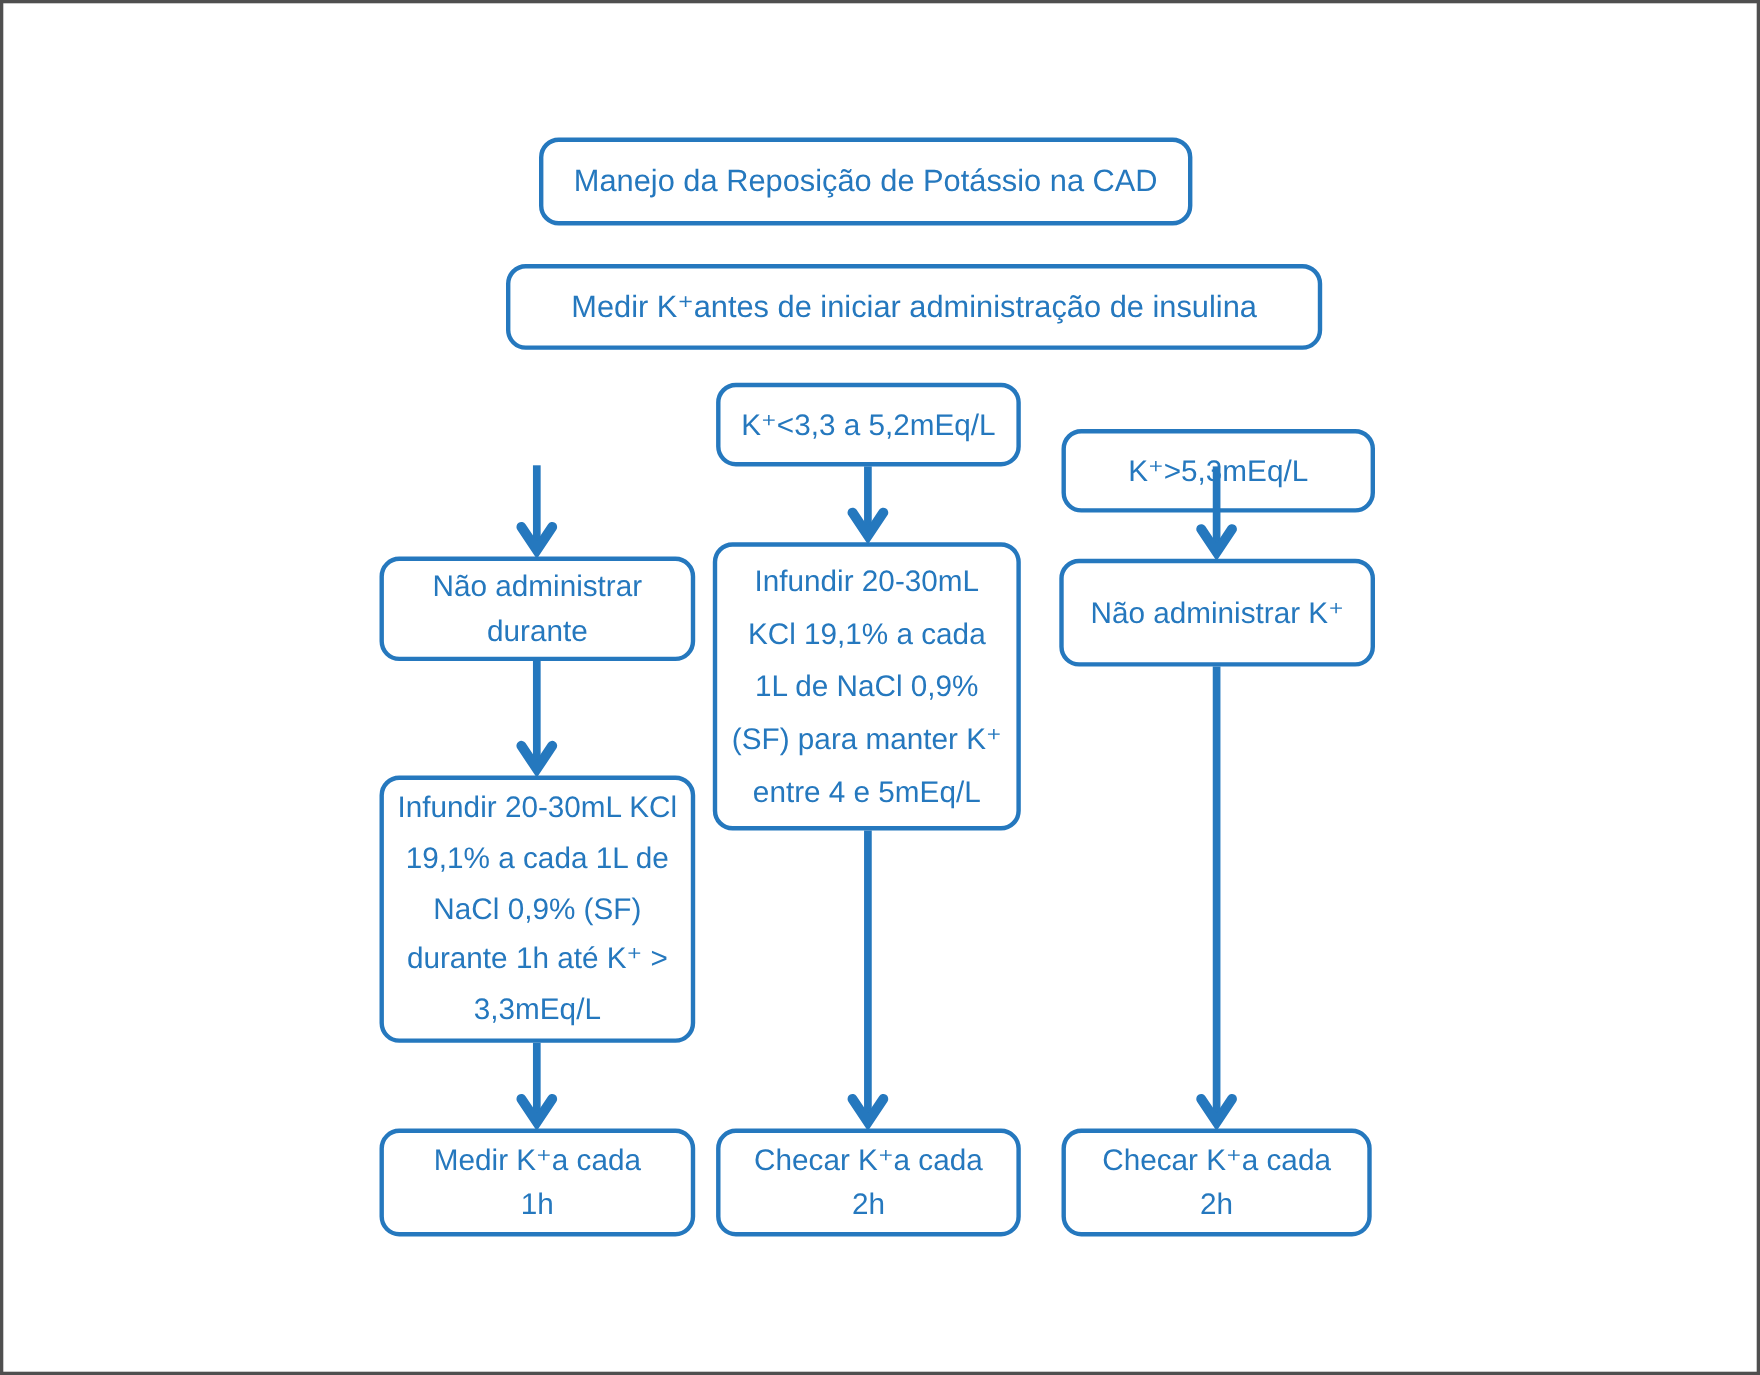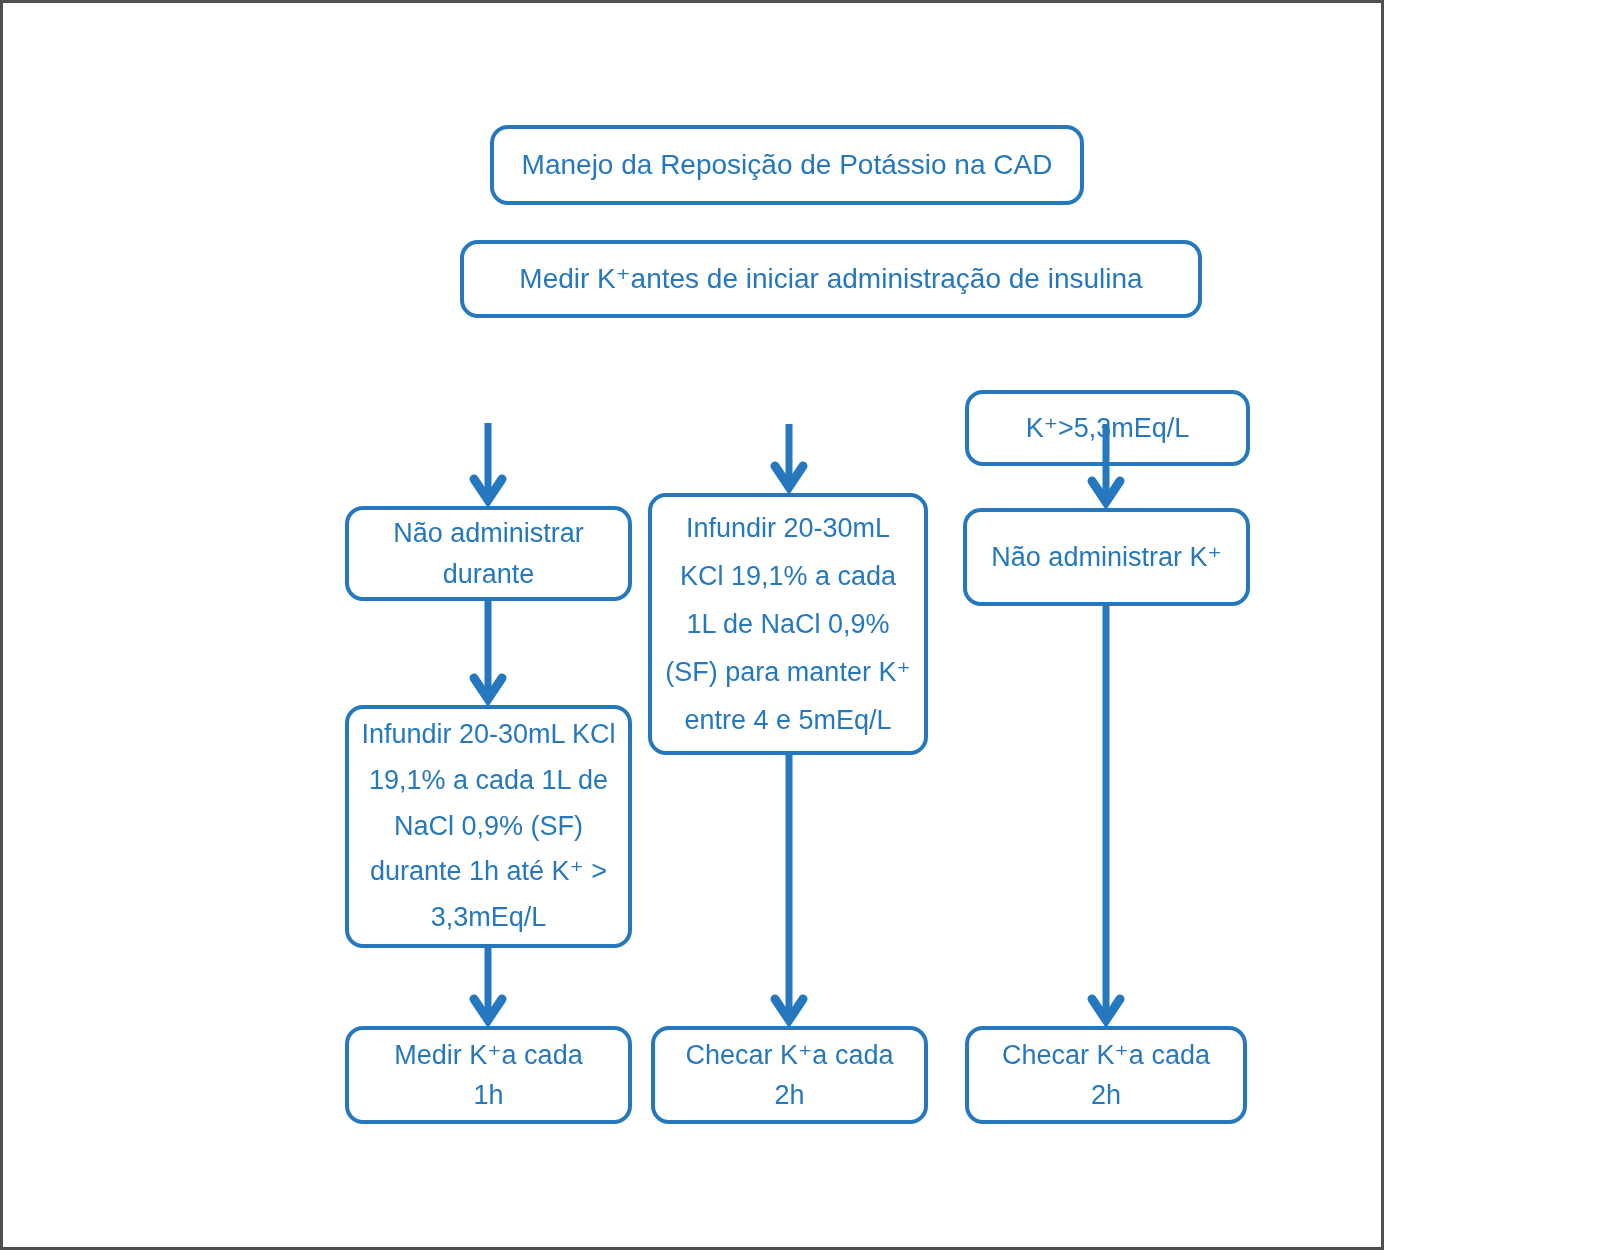--- a/index.html
+++ b/index.html
@@ -6,21 +6,21 @@
     --accent: #2578be;
     --frame-border: #4f4f4f;
     --bg: #ffffff;
   }
   * { box-sizing: border-box; }
   html, body { margin: 0; padding: 0; background: #fff; }
   body { font-family: "Liberation Sans", "DejaVu Sans", sans-serif; }
 
   .frame {
     position: relative;
-    width: 1384px;
+    width: 1600px;
     height: 1250px;
     background: var(--bg);
     border: 3px solid var(--frame-border);
     overflow: hidden;
     padding-left: 27px;
   }
 
   .node {
     position: absolute;
     display: flex;
@@ -67,20 +67,21 @@
 </style>
 </head>
 <body>
 
 <div class="frame">
 
   <div class="node n-title">Manejo da Reposição de Potássio na CAD</div>
 
   <div class="node n-sub">Medir K⁺antes de iniciar administração de insulina</div>
 
+  <div class="node n-cond2">K⁺&lt;3,3 a 5,2mEq/L</div>
   <div class="node n-cond3">K⁺&gt;5,3mEq/L</div>
 
   <div class="node n-noins">Não administrar durante</div>
   <div class="node n-midbig">Infundir 20-30mL KCl 19,1% a cada 1L de NaCl 0,9% (SF) para manter K⁺ entre 4 e 5mEq/L</div>
   <div class="node n-nok">Não administrar K⁺</div>
 
   <div class="node n-leftbig">Infundir 20-30mL KCl 19,1% a cada 1L de NaCl 0,9% (SF) durante 1h até K⁺ &gt; 3,3mEq/L</div>
 
   <div class="node n-chk1">Medir K⁺a cada 1h</div>
   <div class="node n-chk2">Checar K⁺a cada 2h</div>

